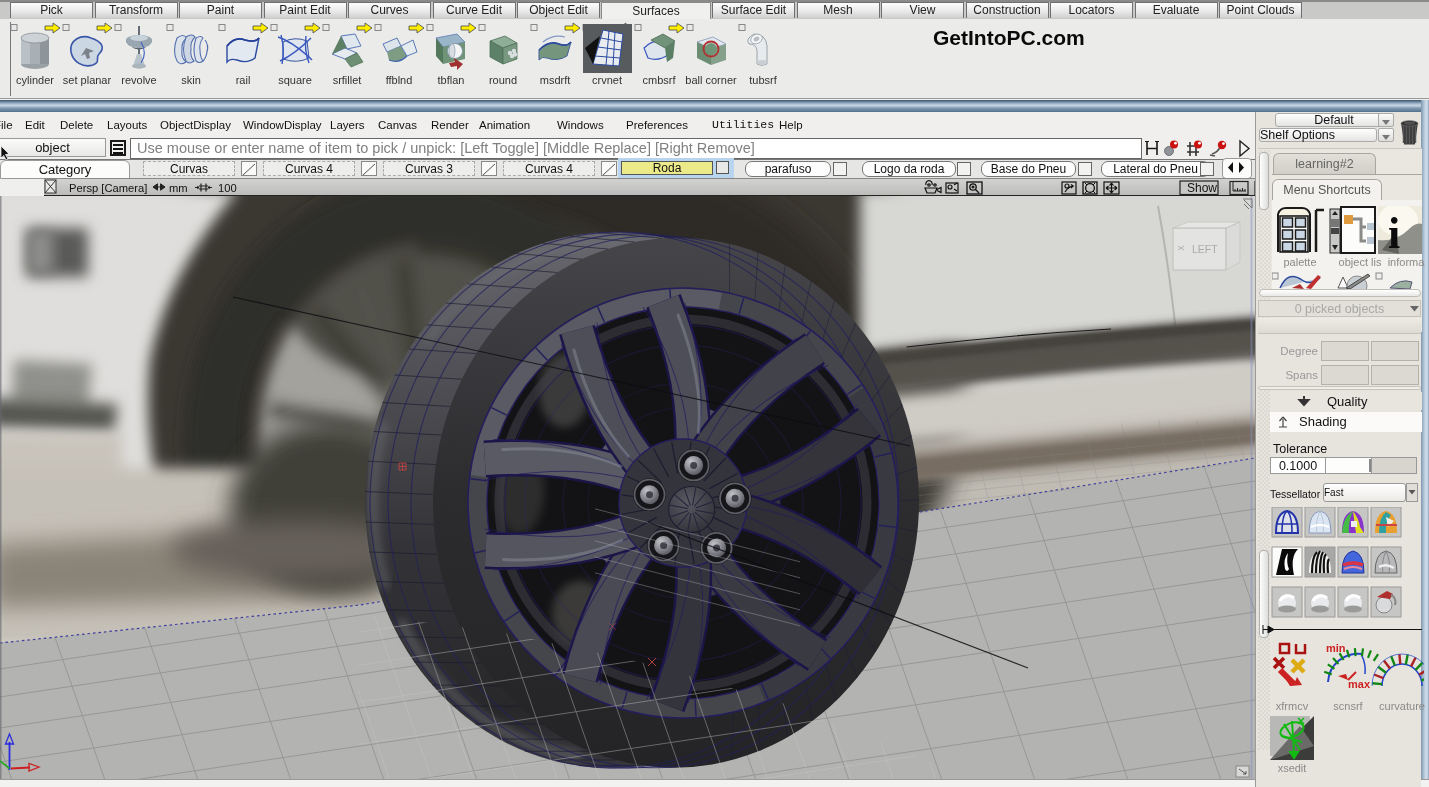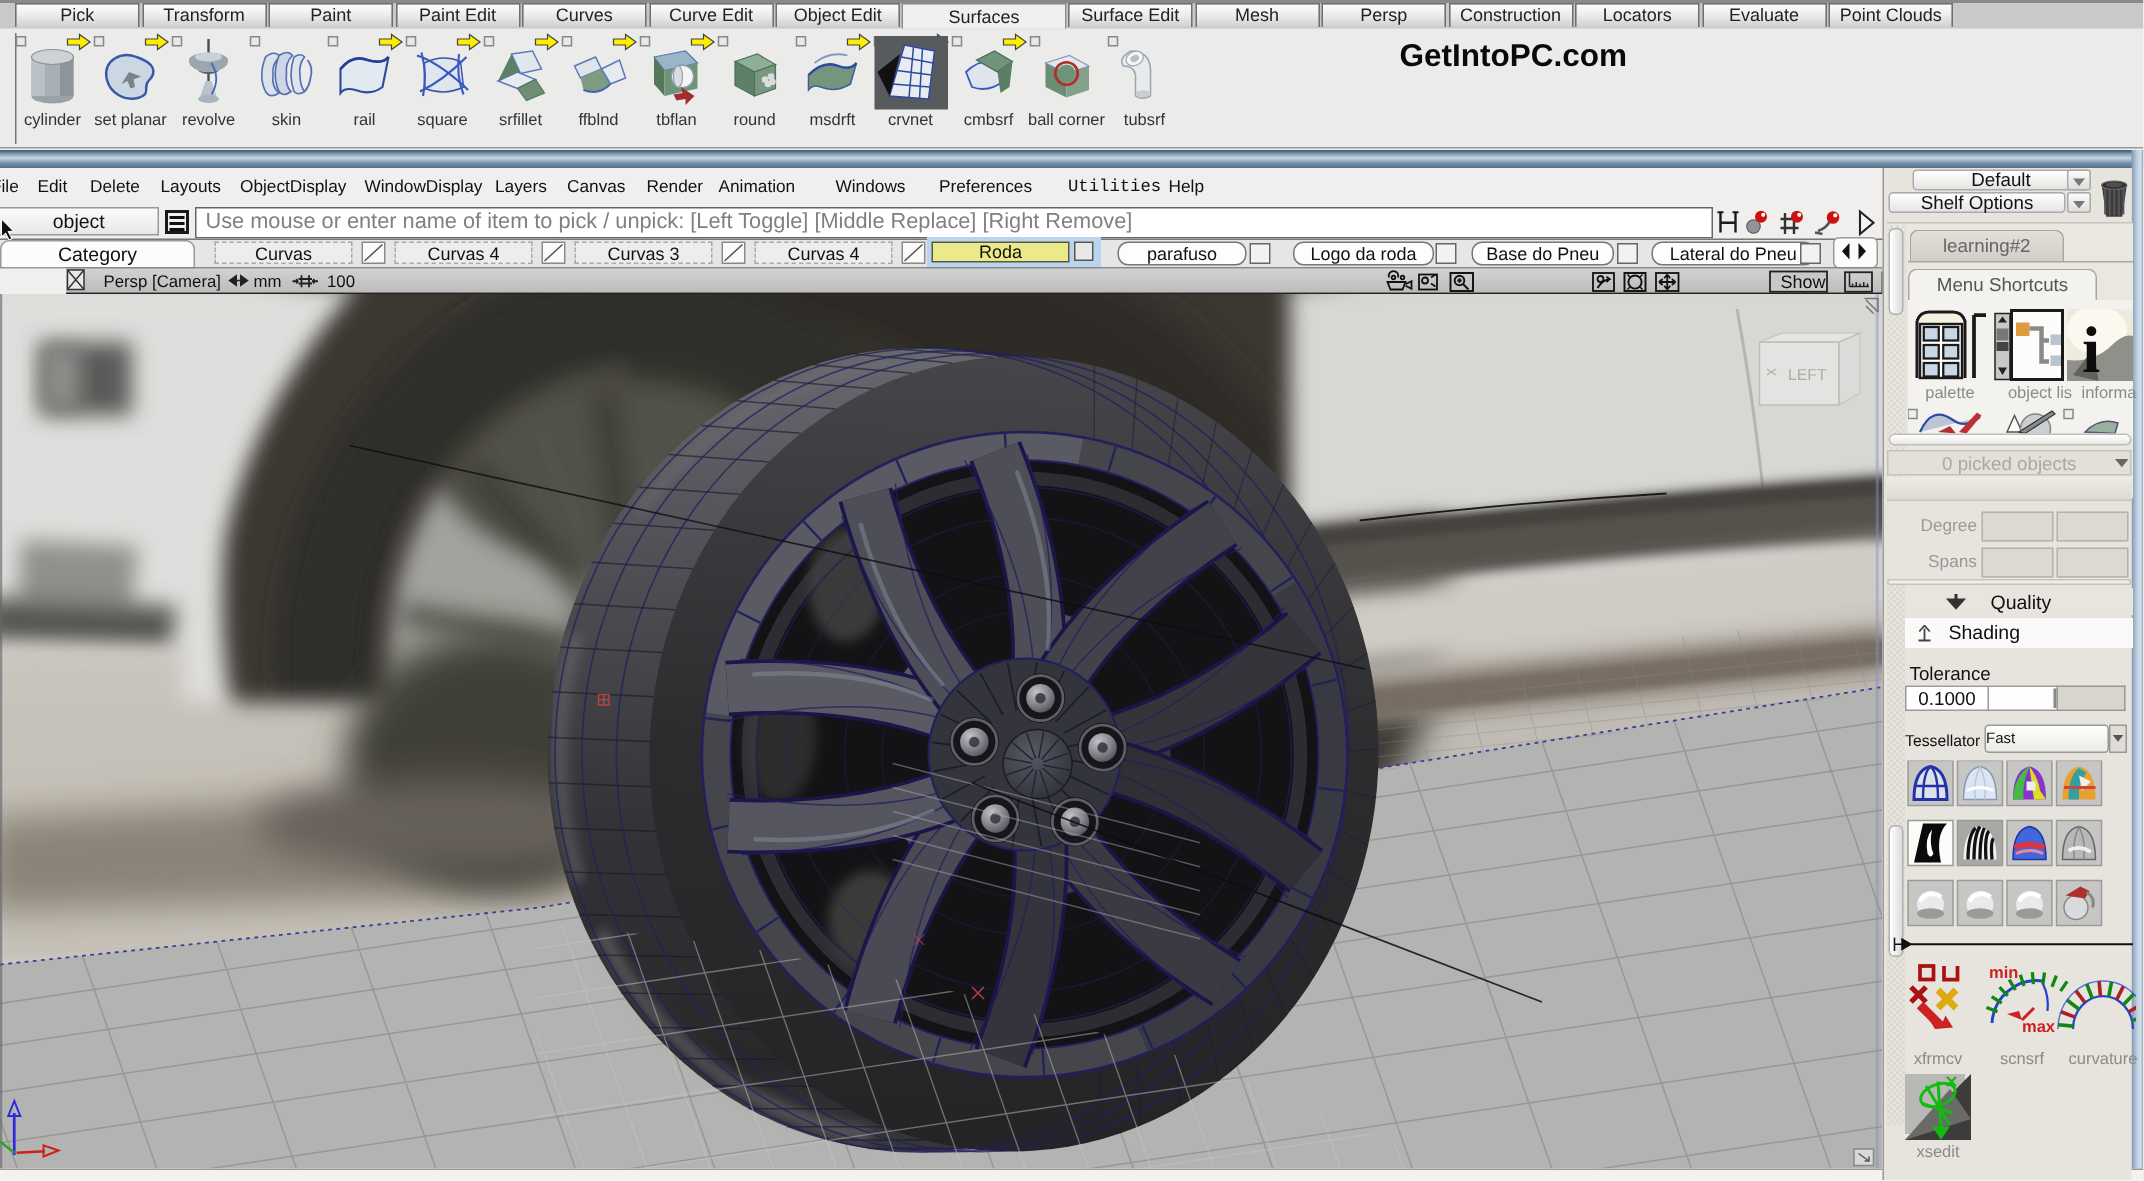--- a/index.html
+++ b/index.html
@@ -17,21 +17,21 @@
       <div class="tab" style="left:10px;width:83px;">Pick</div>
       <div class="tab" style="left:94.5px;width:83px;">Transform</div>
       <div class="tab" style="left:179px;width:83px;">Paint</div>
       <div class="tab" style="left:263.5px;width:83px;">Paint Edit</div>
       <div class="tab" style="left:348px;width:83px;">Curves</div>
       <div class="tab" style="left:432.5px;width:83px;">Curve Edit</div>
       <div class="tab" style="left:517px;width:83px;">Object Edit</div>
       <div class="abs" style="left:601px;top:2px;width:110px;height:17px;background:#f0f0ef;border:1px solid #8a8a8a;border-bottom:none;font-size:12px;color:#222;text-align:center;line-height:16px;">Surfaces</div>
       <div class="tab" style="left:712px;width:83px;">Surface Edit</div>
       <div class="tab" style="left:796.5px;width:83px;">Mesh</div>
-      <div class="tab" style="left:881px;width:83px;">Persp</div>
+      <div class="tab" style="left:881px;width:83px;">View</div>
       <div class="tab" style="left:965.5px;width:83px;">Construction</div>
       <div class="tab" style="left:1050px;width:83px;">Locators</div>
       <div class="tab" style="left:1134.5px;width:83px;">Evaluate</div>
       <div class="tab" style="left:1219px;width:83px;">Point Clouds</div>
       <div class="abs" style="left:10px;top:22px;width:1px;height:74px;background:#777;"></div>
       <div class="abs" style="left:933px;top:26px;width:160px;height:22px;font-size:21px;font-weight:bold;color:#0a0a0a;">GetIntoPC.com</div>
       <svg class="abs" style="left:0;top:22px;" width="800" height="52" viewBox="0 0 800 52">
         <rect x="11" y="2.5" width="6" height="6" fill="#e8e8e8" stroke="#888"></rect>
         <path d="M45 7 h8 v-3 l7 5 -7 5 v-3 h-8 z" fill="#ffee00" stroke="#444" stroke-width="0.8" transform="translate(0,-3)"></path>
         <rect x="63" y="2.5" width="6" height="6" fill="#e8e8e8" stroke="#888"></rect>
@@ -809,36 +809,36 @@
       <path d="M1243 199 h9 v9" fill="none" stroke="#777"></path>
       <path d="M1244 200 l8 8 M1244 204 l5 5" stroke="#777" fill="none"></path>
       <rect x="1236" y="766" width="13" height="11" fill="#d8d8d6" stroke="#888"></rect>
       <path d="M1239 769 l7 5 m0 -3 v3 h-3" stroke="#555" fill="none"></path>
     </svg>
     <div class="abs" style="left:1255px;top:112px;width:166px;height:675px;background:#e7e4de;border-left:1px solid #9a9a98;">
       <div class="abs" style="left:3px;top:1px;width:118px;height:14px;background:linear-gradient(#fff,#e4e4e2);border:1px solid #aaa;border-radius:3px;font-size:12.5px;color:#111;text-align:center;line-height:13px;margin-left:16px;">Default</div>
       <div class="abs" style="left:122px;top:1px;width:16px;height:14px;background:linear-gradient(#fbfbfa,#dddddb);border:1px solid #aaa;border-radius:2px;"><svg width="14" height="12">
           <path d="M3 4 l4 5 4-5 z" fill="#777"></path>
         </svg></div>
-      <div class="abs" style="left:3px;top:16px;width:118px;height:14px;background:linear-gradient(#fff,#e4e4e2);border:1px solid #aaa;border-radius:3px;font-size:12.5px;color:#111;text-align:center;line-height:13px;">Shelf Options</div>
+      <div class="abs" style="left:3px;top:16px;width:118px;height:14px;background:linear-gradient(#fff,#e4e4e2);border:1px solid #aaa;border-radius:3px;font-size:12.5px;color:#111;line-height:13px;">Shelf Options</div>
       <div class="abs" style="left:122px;top:16px;width:16px;height:14px;background:linear-gradient(#fbfbfa,#dddddb);border:1px solid #aaa;border-radius:2px;"><svg width="14" height="12">
           <path d="M3 4 l4 5 4-5 z" fill="#777"></path>
         </svg></div>
       <svg class="abs" style="left:141px;top:8px;" width="25" height="26" viewBox="0 0 26 34">
         <path d="M2 4 L24 4 L20 32 L6 32 Z" fill="#3c3c3c"></path>
         <path d="M5 5 v25 M9 5 v26 M13 5 v26 M17 5 v26 M21 5 v25" stroke="#585858" stroke-width="1.6"></path>
         <ellipse cx="13" cy="4.5" rx="11" ry="3.6" fill="#2e2e2e" stroke="#6a6a6a"></ellipse>
         <ellipse cx="13" cy="4.2" rx="7.5" ry="2.2" fill="#505050"></ellipse>
       </svg>
       <div class="abs" style="left:2px;top:36px;width:164px;height:184px;background:#eae7e1;border-top:1px solid #c8c5bf;"></div>
       <div class="abs" style="left:2px;top:38px;width:13px;height:182px;background:repeating-conic-gradient(#dedbd5 0 25%,#e9e6e0 0 50%) 0 0/4px 4px;"></div>
       <div class="abs" style="left:3px;top:40px;width:10px;height:58px;background:linear-gradient(90deg,#fff,#dcdcda);border:1px solid #b0b0ae;border-radius:4px;"></div>
       <div class="abs" style="left:17px;top:41px;width:103px;height:21px;background:linear-gradient(#e2dfd9,#d2cfc9);border:1px solid #a9a69f;border-bottom:none;border-radius:6px 6px 0 0;font-size:12.5px;color:#666;text-align:center;line-height:20px;">learning#2</div>
       <div class="abs" style="left:16px;top:62px;width:150px;height:1px;background:#a9a69f;"></div>
-      <div class="abs" style="left:16px;top:67px;width:126px;height:21px;background:#f4f2ee;border:1px solid #a9a69f;border-bottom:none;border-radius:6px 6px 0 0;font-size:12.5px;color:#555;text-align:center;line-height:20px;">Menu Shortcuts</div>
+      <div class="abs" style="left:16px;top:67px;width:110px;height:21px;background:#f4f2ee;border:1px solid #a9a69f;border-bottom:none;border-radius:6px 6px 0 0;font-size:12.5px;color:#555;text-align:center;line-height:20px;">Menu Shortcuts</div>
       <div class="abs" style="left:16px;top:88px;width:150px;height:92px;background:#f4f2ee;border-top:1px solid #f4f2ee;"></div>
       <svg class="abs" style="left:18px;top:94px" width="148" height="50" viewBox="0 0 148 50">
         <g transform="translate(2,2)">
           <path d="M2 6 L2 44 M2 6 Q4 0 10 0 L26 0 Q32 0 34 6 L34 44" fill="#f6f2e2" stroke="#1a1a1a" stroke-width="2"></path>
           <rect x="4" y="8" width="28" height="36" fill="#fdfdfb" stroke="#1a1a1a" stroke-width="1.6"></rect>
           <rect x="6.5" y="10" width="10" height="9" fill="#c9d6e3" stroke="#1a1a1a" stroke-width="1.5"></rect>
           <rect x="19.5" y="10" width="10" height="9" fill="#c9d6e3" stroke="#1a1a1a" stroke-width="1.5"></rect>
           <rect x="6.5" y="22" width="10" height="9" fill="#c9d6e3" stroke="#1a1a1a" stroke-width="1.5"></rect>
           <rect x="19.5" y="22" width="10" height="9" fill="#c9d6e3" stroke="#1a1a1a" stroke-width="1.5"></rect>
           <rect x="6.5" y="34" width="10" height="9" fill="#c9d6e3" stroke="#1a1a1a" stroke-width="1.5"></rect>

